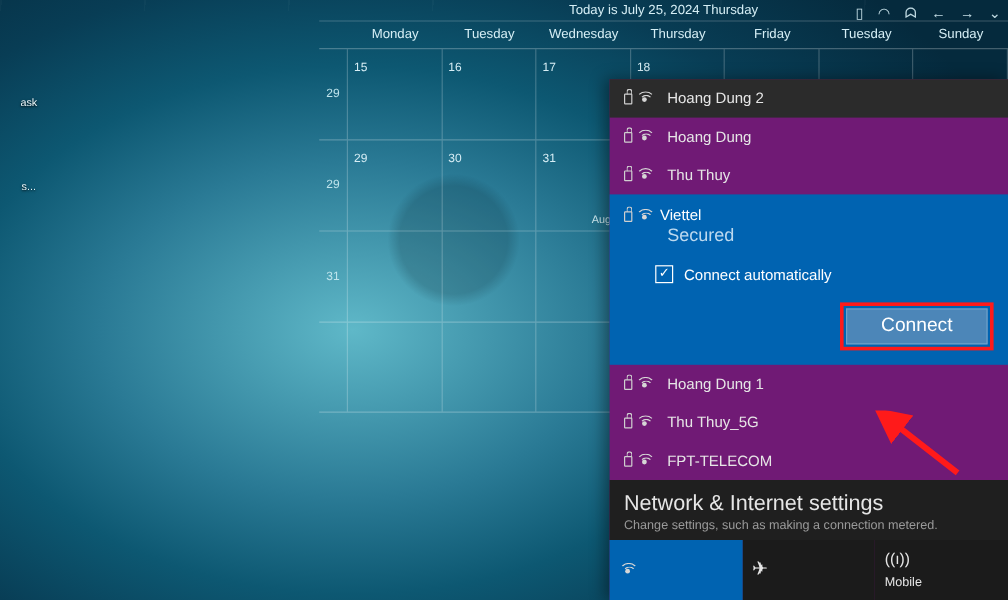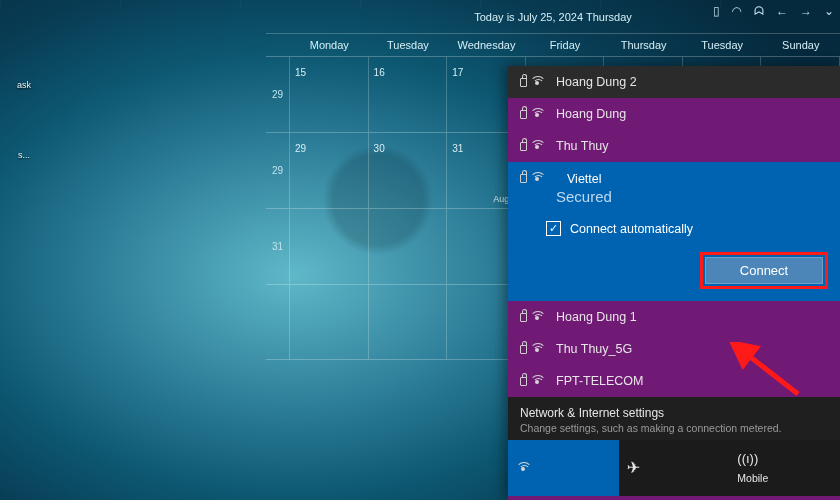--- a/index.html
+++ b/index.html
@@ -19,21 +19,21 @@
   }
   .desktop-icons { position:absolute; left:6px; top:80px; color:#e8f4f8; font-size:9px; }
   .desktop-icons .di { margin-bottom:60px; text-align:center; width:36px; text-shadow:0 1px 2px #000; }
 
   
   .calendar {
     position:absolute; left:266px; top:0; width:574px; height:500px;
     color:#d5eef5;
   }
   .cal-header {
-    height:34px; display:flex; align-items:center; justify-content:center;
+    height:18px; display:flex; align-items:center; justify-content:center;
     font-size:11px; position:relative;
     border-bottom:1px solid rgba(255,255,255,0.22);
   }
   .cal-tools { position:absolute; right:6px; top:0; height:22px; display:flex; align-items:center; gap:12px; font-size:12px; }
   .cal-tools span { opacity:.9; }
   .weekdays { display:flex; height:22px; font-size:11px; }
   .weekdays .wd { flex:1; display:flex; align-items:center; justify-content:center; }
   .weekdays .spacer { width:24px; }
   .grid { }
   .row { display:flex; height:76px; border-top:1px solid rgba(255,255,255,0.25); }
@@ -59,33 +59,33 @@
   .wifi { position:relative; width:14px; height:12px; }
   .wifi::before, .wifi::after, .wifi span {
     content:""; position:absolute; border:1.2px solid #d6d6d6; border-radius:50%;
     border-left-color:transparent; border-right-color:transparent; border-bottom-color:transparent;
   }
   .wifi::before { width:14px; height:14px; left:0; top:0; }
   .wifi::after  { width:9px;  height:9px;  left:2.5px; top:2.5px; }
   .wifi span    { width:4px;  height:4px;  left:5px; top:5px; border:none; background:#d6d6d6; border-radius:50%; }
 
   .net.selected { background:#0063b1; color:#fff; flex-direction:column; align-items:stretch; padding:10px 12px 12px; gap:6px; }
-  .net.selected .row1 { display:flex; align-items:flex-start; gap:21px; }
+  .net.selected .row1 { display:flex; align-items:flex-end; gap:4px; }
   .net.selected .sub { font-size:15px; color:#bcd9ef; margin-left:36px; margin-top:-4px; }
   .chk-row { display:flex; align-items:center; gap:9px; margin:10px 0 10px 26px; }
   .chk { width:15px; height:15px; border:1.5px solid #fff; display:flex; align-items:center; justify-content:center; font-size:11px; line-height:1; }
   .connect-wrap { display:flex; justify-content:flex-end; }
   .connect-btn {
     background:#4c86b8; border:1px solid #6fa0c9; color:#fff;
-    padding:5px 0; width:118px; text-align:center; font-size:13px;
+    padding:5px 0; width:118px; text-align:center; font-size:16px;
   }
   .hl-connect { border:3px solid #ff1a1a; padding:2px; display:inline-block; }
 
   .settings { padding:9px 12px 6px; background:#1f1f1f; }
-  .settings .t { font-size:12px; color:#e6e6e6; }
+  .settings .t { font-size:18px; color:#e6e6e6; }
   .settings .d { font-size:10.5px; color:#9a9a9a; margin-top:2px; }
 
   .modes { display:flex; height:56px; }
   .mode { flex:1; display:flex; flex-direction:column; align-items:flex-start; justify-content:center; padding:6px 8px; gap:4px; font-size:10.5px; background:#1b1b1b; }
   .mode.active { background:#0063b1; color:#fff; }
   .mode svg, .mode .glyph { width:18px; height:16px; }
   .glyph { font-size:16px; line-height:1; }
 
   
   .arrow { position:absolute; right:34px; top:342px; width:80px; height:60px; pointer-events:none; }
@@ -110,22 +110,22 @@
       <span>←</span>
       <span>→</span>
       <span>⌄</span>
     </div>
   </div>
   <div class="weekdays">
     <div class="spacer"></div>
     <div class="wd">Monday</div>
     <div class="wd">Tuesday</div>
     <div class="wd">Wednesday</div>
+    <div class="wd">Thursday</div>
     <div class="wd">Friday</div>
-    <div class="wd">Thursday</div>
     <div class="wd">Tuesday</div>
     <div class="wd">Sunday</div>
   </div>
   <div class="grid" id="cal-grid">
       <div class="row">
         <div class="wk">29</div>
         <div class="cell">
           <span class="num">15</span>
         </div>
         <div class="cell">

